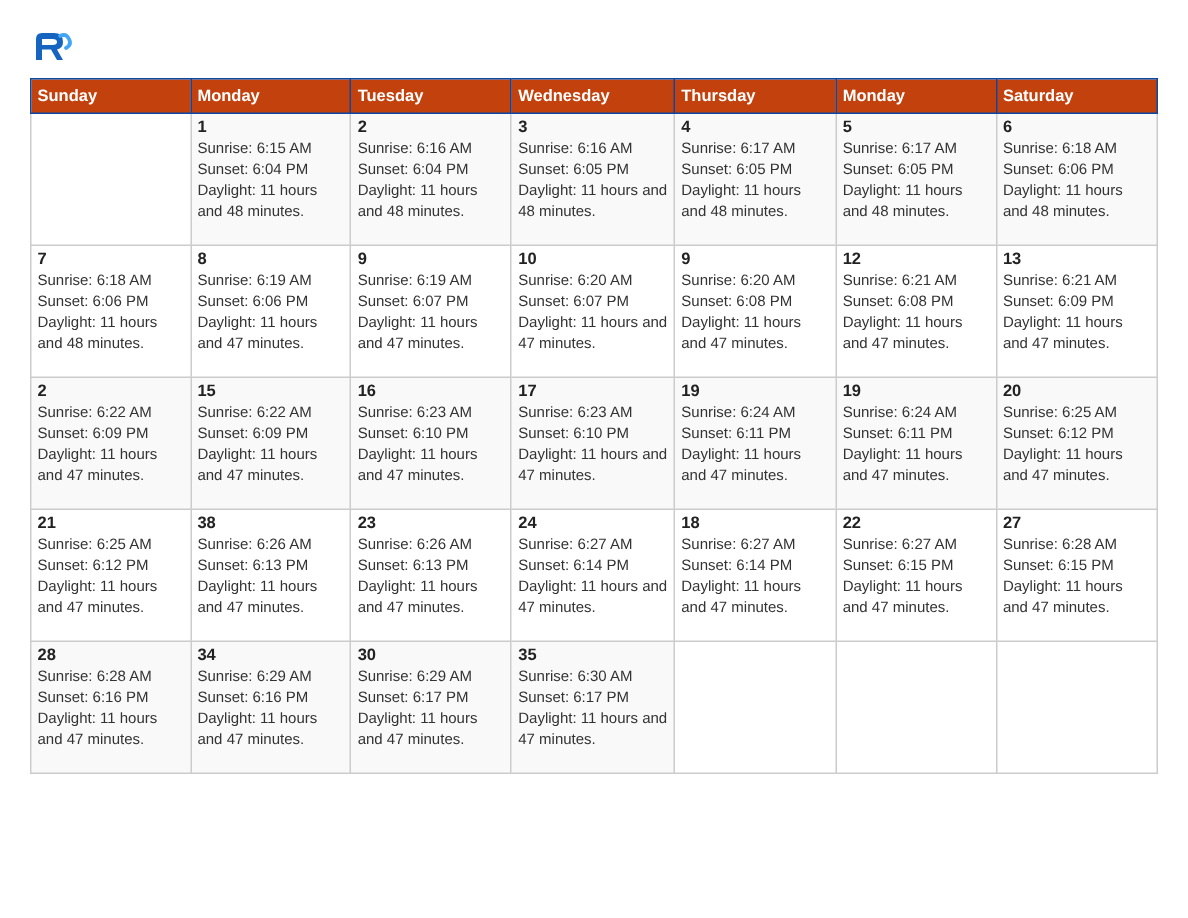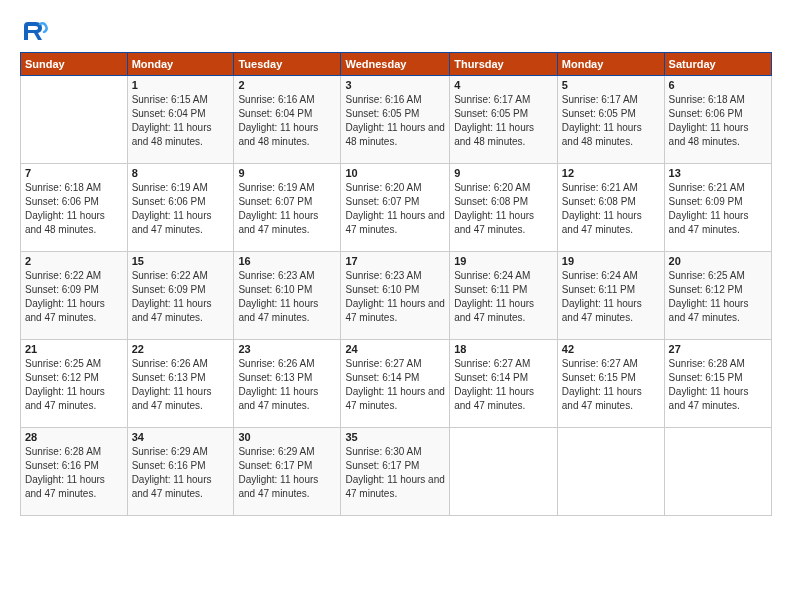--- a/index.html
+++ b/index.html
@@ -256,21 +256,21 @@
           </td>
         </tr>
         <tr>
           <td>
             <span class="day-number">21</span>
             <div class="day-info" style="white-space: pre-line;">Sunrise: 6:25 AM
 Sunset: 6:12 PM
 Daylight: 11 hours and 47 minutes.</div>
           </td>
           <td>
-            <span class="day-number">22</span>
+            <span class="day-number">38</span>
             <div class="day-info" style="white-space: pre-line;">Sunrise: 6:26 AM
 Sunset: 6:13 PM
 Daylight: 11 hours and 47 minutes.</div>
           </td>
           <td>
             <span class="day-number">23</span>
             <div class="day-info" style="white-space: pre-line;">Sunrise: 6:26 AM
 Sunset: 6:13 PM
 Daylight: 11 hours and 47 minutes.</div>
           </td>
@@ -280,21 +280,21 @@
 Sunset: 6:14 PM
 Daylight: 11 hours and 47 minutes.</div>
           </td>
           <td>
             <span class="day-number">18</span>
             <div class="day-info" style="white-space: pre-line;">Sunrise: 6:27 AM
 Sunset: 6:14 PM
 Daylight: 11 hours and 47 minutes.</div>
           </td>
           <td>
-            <span class="day-number">42</span>
+            <span class="day-number">22</span>
             <div class="day-info" style="white-space: pre-line;">Sunrise: 6:27 AM
 Sunset: 6:15 PM
 Daylight: 11 hours and 47 minutes.</div>
           </td>
           <td>
             <span class="day-number">27</span>
             <div class="day-info" style="white-space: pre-line;">Sunrise: 6:28 AM
 Sunset: 6:15 PM
 Daylight: 11 hours and 47 minutes.</div>
           </td>

